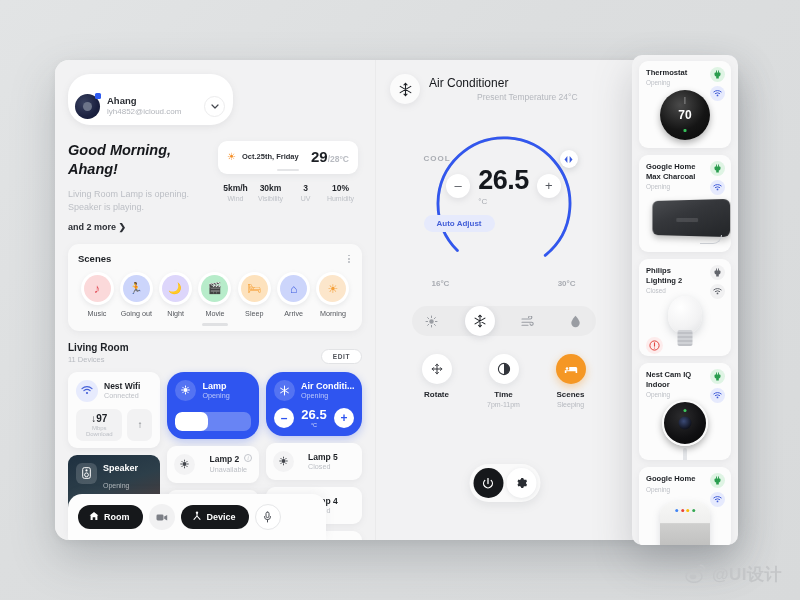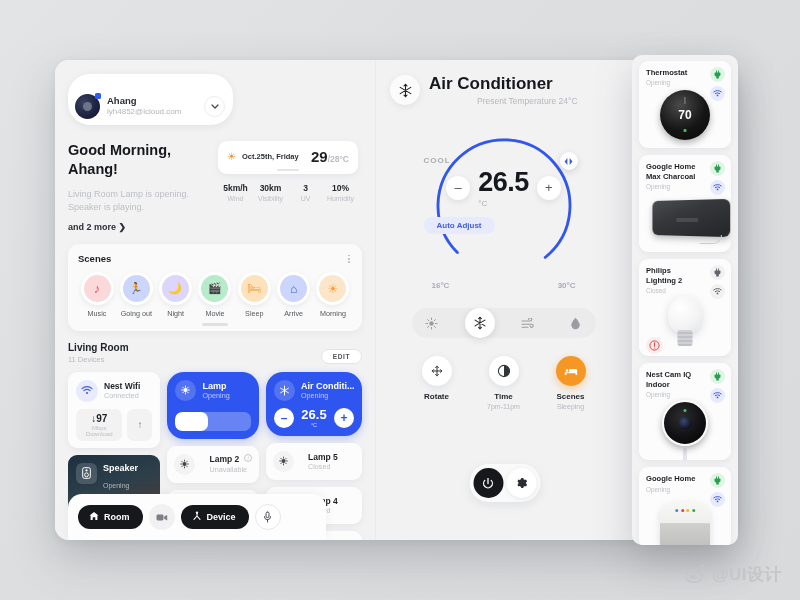--- a/index.html
+++ b/index.html
@@ -58,21 +58,21 @@
   .chev-btn {
     width: 21px; height: 21px; border-radius: 50%;
     border: 1px solid #ececed; background: #fff;
     display: flex; align-items: center; justify-content: center;
     flex: 0 0 auto;
   }
 
   
   .greet-row { display: flex; margin-top: 16px; }
   .greet-left { width: 140px; }
-  .greet-title { font-size: 14.5px; font-weight: 700; color: #16181c; line-height: 1.3; }
+  .greet-title { font-size: 14.5px; font-weight: 700; color: #16181c; line-height: 1.3; font-style: italic; }
   .greet-sub { font-size: 9px; color: #bcbfc5; line-height: 1.5; margin-top: 9px; }
   .greet-more { font-size: 9px; color: #2c2f35; font-weight: 600; margin-top: 7px; }
 
   
   .weather { width: 140px; margin-left: 10px; }
   .weather-top {
     background: #fff; border-radius: 9px;
     padding: 7px 9px 9px 9px;
     display: flex; align-items: center;
     box-shadow: 0 2px 6px rgba(120,125,135,.10);
@@ -283,21 +283,21 @@
     padding: 14px 16px 0 14px;
     position: relative;
   }
   .ac-head { display: flex; align-items: center; }
   .ac-head-ico {
     width: 30px; height: 30px; border-radius: 50%; background: #fbfbfb;
     display: flex; align-items: center; justify-content: center;
     box-shadow: 0 2px 7px rgba(125,130,140,.14); flex: 0 0 auto;
   }
   .ac-head-txt { margin-left: 9px; }
-  .ac-head-title { font-size: 17px; font-weight: 700; color: #16181c; }
+  .ac-head-title { font-size: 12px; font-weight: 400; color: #16181c; }
   .ac-head-sub { font-size: 8.5px; color: #b4b7bd; margin-top: 2px; padding-left: 48px; }
 
   
   .dial-wrap {
     position: relative; width: 160px; height: 160px;
     margin: 20px auto 0 auto;
   }
   .dial-center {
     position: absolute; left: 0; right: 0; top: 30px; text-align: left;
   }

